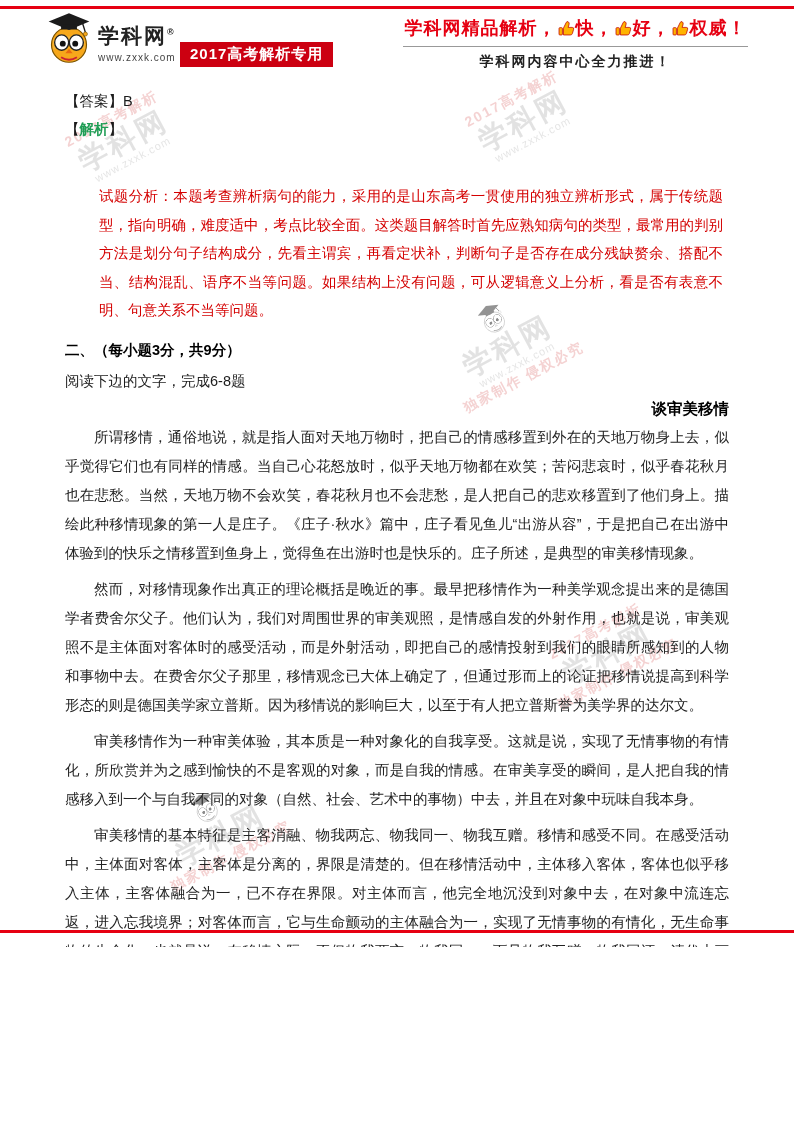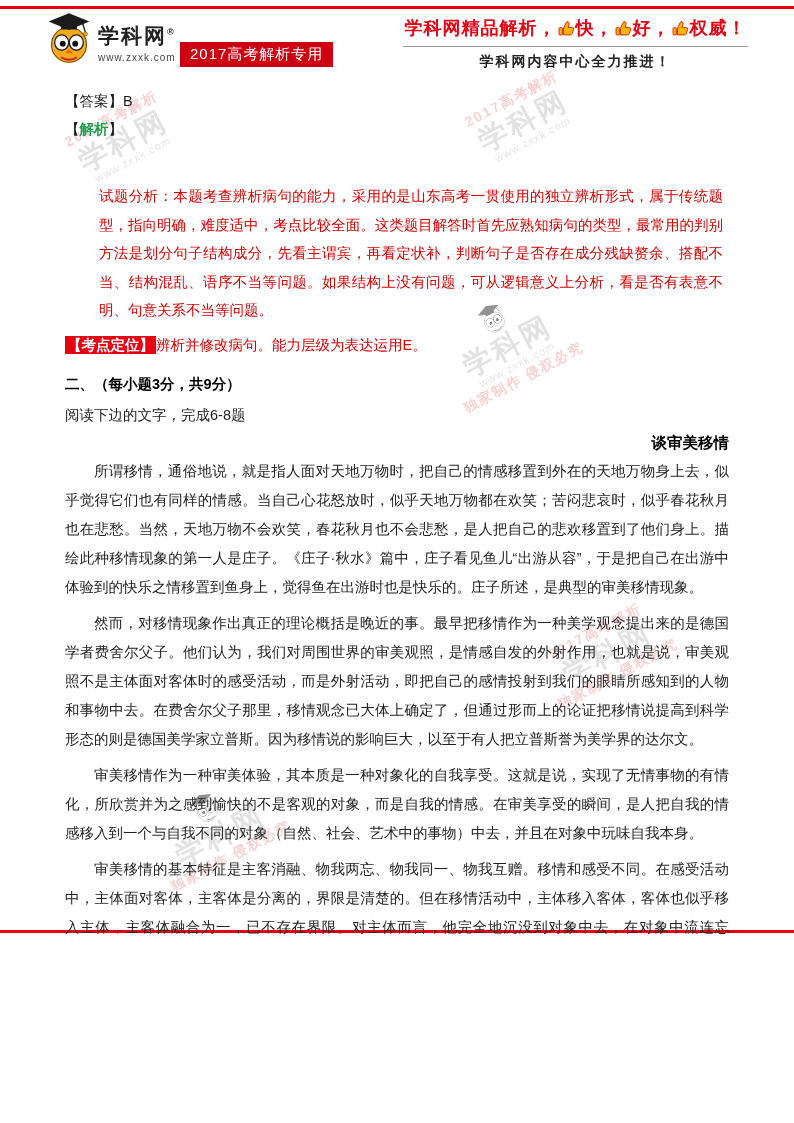--- a/index.html
+++ b/index.html
@@ -15,21 +15,21 @@
 
   
   .logo-block { position: absolute; left: 46px; top: 12px; display: flex; align-items: flex-start; }
   .logo-block .owl { width: 46px; height: 52px; }
   .logo-text { margin-left: 6px; padding-top: 10px; }
   .logo-brand { font-size: 21px; font-weight: bold; color: #222; letter-spacing: 2px; }
   .logo-brand .reg { font-size: 9px; vertical-align: super; }
   .logo-url { font-size: 10px; color: #444; letter-spacing: 1px; margin-top: 2px; }
   .edition-badge {
     position: absolute; left: 180px; top: 42px;
-    background: #cc0011; color: #fff; font-weight: normal; font-size: 15px;
+    background: #cc0011; color: #fff; font-weight: bold; font-size: 15px;
     padding: 3px 10px; letter-spacing: 1px;
   }
   .header-right { position: absolute; right: 46px; top: 16px; width: 345px; text-align: center; }
   .header-slogan {
     font-family: "DejaVu Serif", "Liberation Serif", serif;
     color: #e60012; font-weight: bold; font-size: 18px; letter-spacing: 1px;
     white-space: nowrap;
   }
   .header-slogan .thumb-icon { width: 17px; height: 16px; vertical-align: -2px; margin: 0 1px; }
   .header-divider { border-top: 1px solid #999; margin: 6px 0 6px 0; }
@@ -157,21 +157,20 @@
     <div class="wm-red">独家制作 侵权必究</div>
   </div>
 
   <main class="content">
     <p class="answer-line"><span>【答案】</span><span>B</span></p>
 
     <p class="analysis-line"><span>【</span><span class="analysis-word">解析</span><span>】</span></p>
 
     <p class="red-block">试题分析：本题考查辨析病句的能力，采用的是山东高考一贯使用的独立辨析形式，属于传统题型，指向明确，难度适中，考点比较全面。这类题目解答时首先应熟知病句的类型，最常用的判别方法是划分句子结构成分，先看主谓宾，再看定状补，判断句子是否存在成分残缺赘余、搭配不当、结构混乱、语序不当等问题。如果结构上没有问题，可从逻辑意义上分析，看是否有表意不明、句意关系不当等问题。</p>
 
-    <p class="exam-point"><span class="exam-point-label">【考点定位】</span><span class="exam-point-text">辨析并修改病句。能力层级为表达运用E。</span></p>
 
     <p class="sec-heading">二、（每小题3分，共9分）</p>
     <p class="sec-instruction">阅读下边的文字，完成6-8题</p>
     <p class="essay-title">谈审美移情</p>
 
     <p class="essay-p">所谓移情，通俗地说，就是指人面对天地万物时，把自己的情感移置到外在的天地万物身上去，似乎觉得它们也有同样的情感。当自己心花怒放时，似乎天地万物都在欢笑；苦闷悲哀时，似乎春花秋月也在悲愁。当然，天地万物不会欢笑，春花秋月也不会悲愁，是人把自己的悲欢移置到了他们身上。描绘此种移情现象的第一人是庄子。《庄子·秋水》篇中，庄子看见鱼儿“出游从容”，于是把自己在出游中体验到的快乐之情移置到鱼身上，觉得鱼在出游时也是快乐的。庄子所述，是典型的审美移情现象。</p>
     <p class="essay-p">然而，对移情现象作出真正的理论概括是晚近的事。最早把移情作为一种美学观念提出来的是德国学者费舍尔父子。他们认为，我们对周围世界的审美观照，是情感自发的外射作用，也就是说，审美观照不是主体面对客体时的感受活动，而是外射活动，即把自己的感情投射到我们的眼睛所感知到的人物和事物中去。在费舍尔父子那里，移情观念已大体上确定了，但通过形而上的论证把移情说提高到科学形态的则是德国美学家立普斯。因为移情说的影响巨大，以至于有人把立普斯誉为美学界的达尔文。</p>
     <p class="essay-p">审美移情作为一种审美体验，其本质是一种对象化的自我享受。这就是说，实现了无情事物的有情化，所欣赏并为之感到愉快的不是客观的对象，而是自我的情感。在审美享受的瞬间，是人把自我的情感移入到一个与自我不同的对象（自然、社会、艺术中的事物）中去，并且在对象中玩味自我本身。</p>
     <p class="essay-p">审美移情的基本特征是主客消融、物我两忘、物我同一、物我互赠。移情和感受不同。在感受活动中，主体面对客体，主客体是分离的，界限是清楚的。但在移情活动中，主体移入客体，客体也似乎移入主体，主客体融合为一，已不存在界限。对主体而言，他完全地沉没到对象中去，在对象中流连忘返，进入忘我境界；对客体而言，它与生命颤动的主体融合为一，实现了无情事物的有情化，无生命事物的生命化。也就是说，在移情之际，不但物我两忘、物我同一，而且物我互赠、物我回还。清代大画家石涛在描述自己创作的心理状态时所说的“山川脱胎于予，予脱胎于山川”“山川与予神遇而迹化”，就是审美移情中的物我互赠、物我回还的情境。</p>
   </main>

